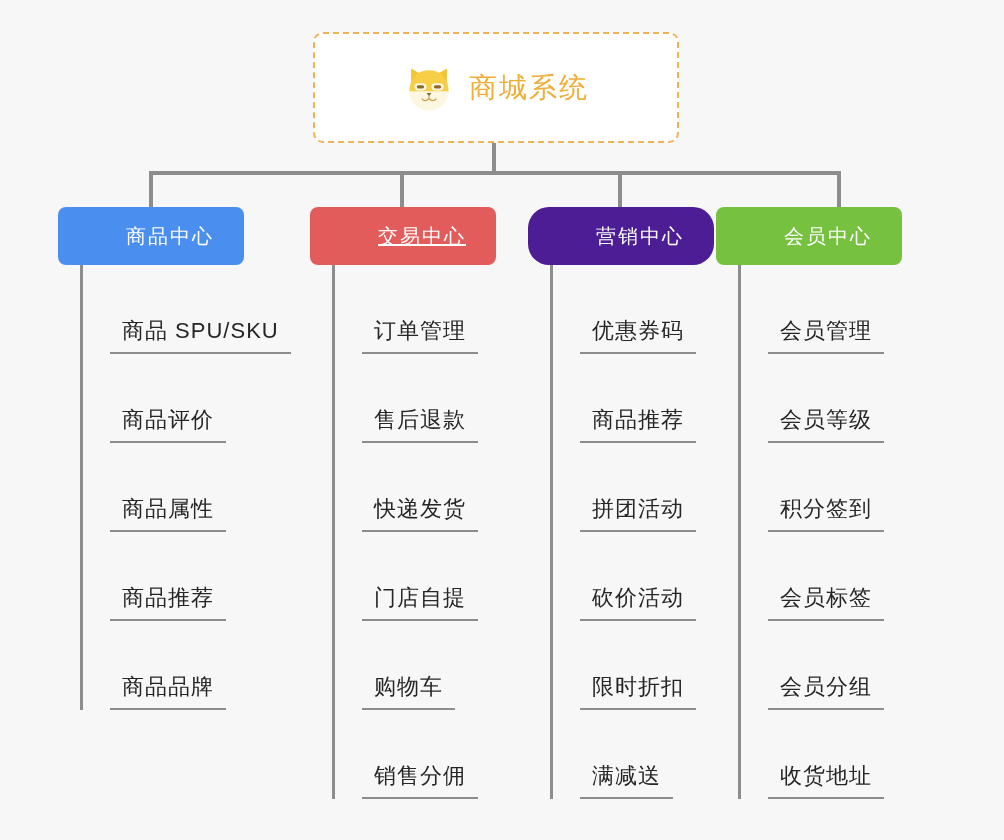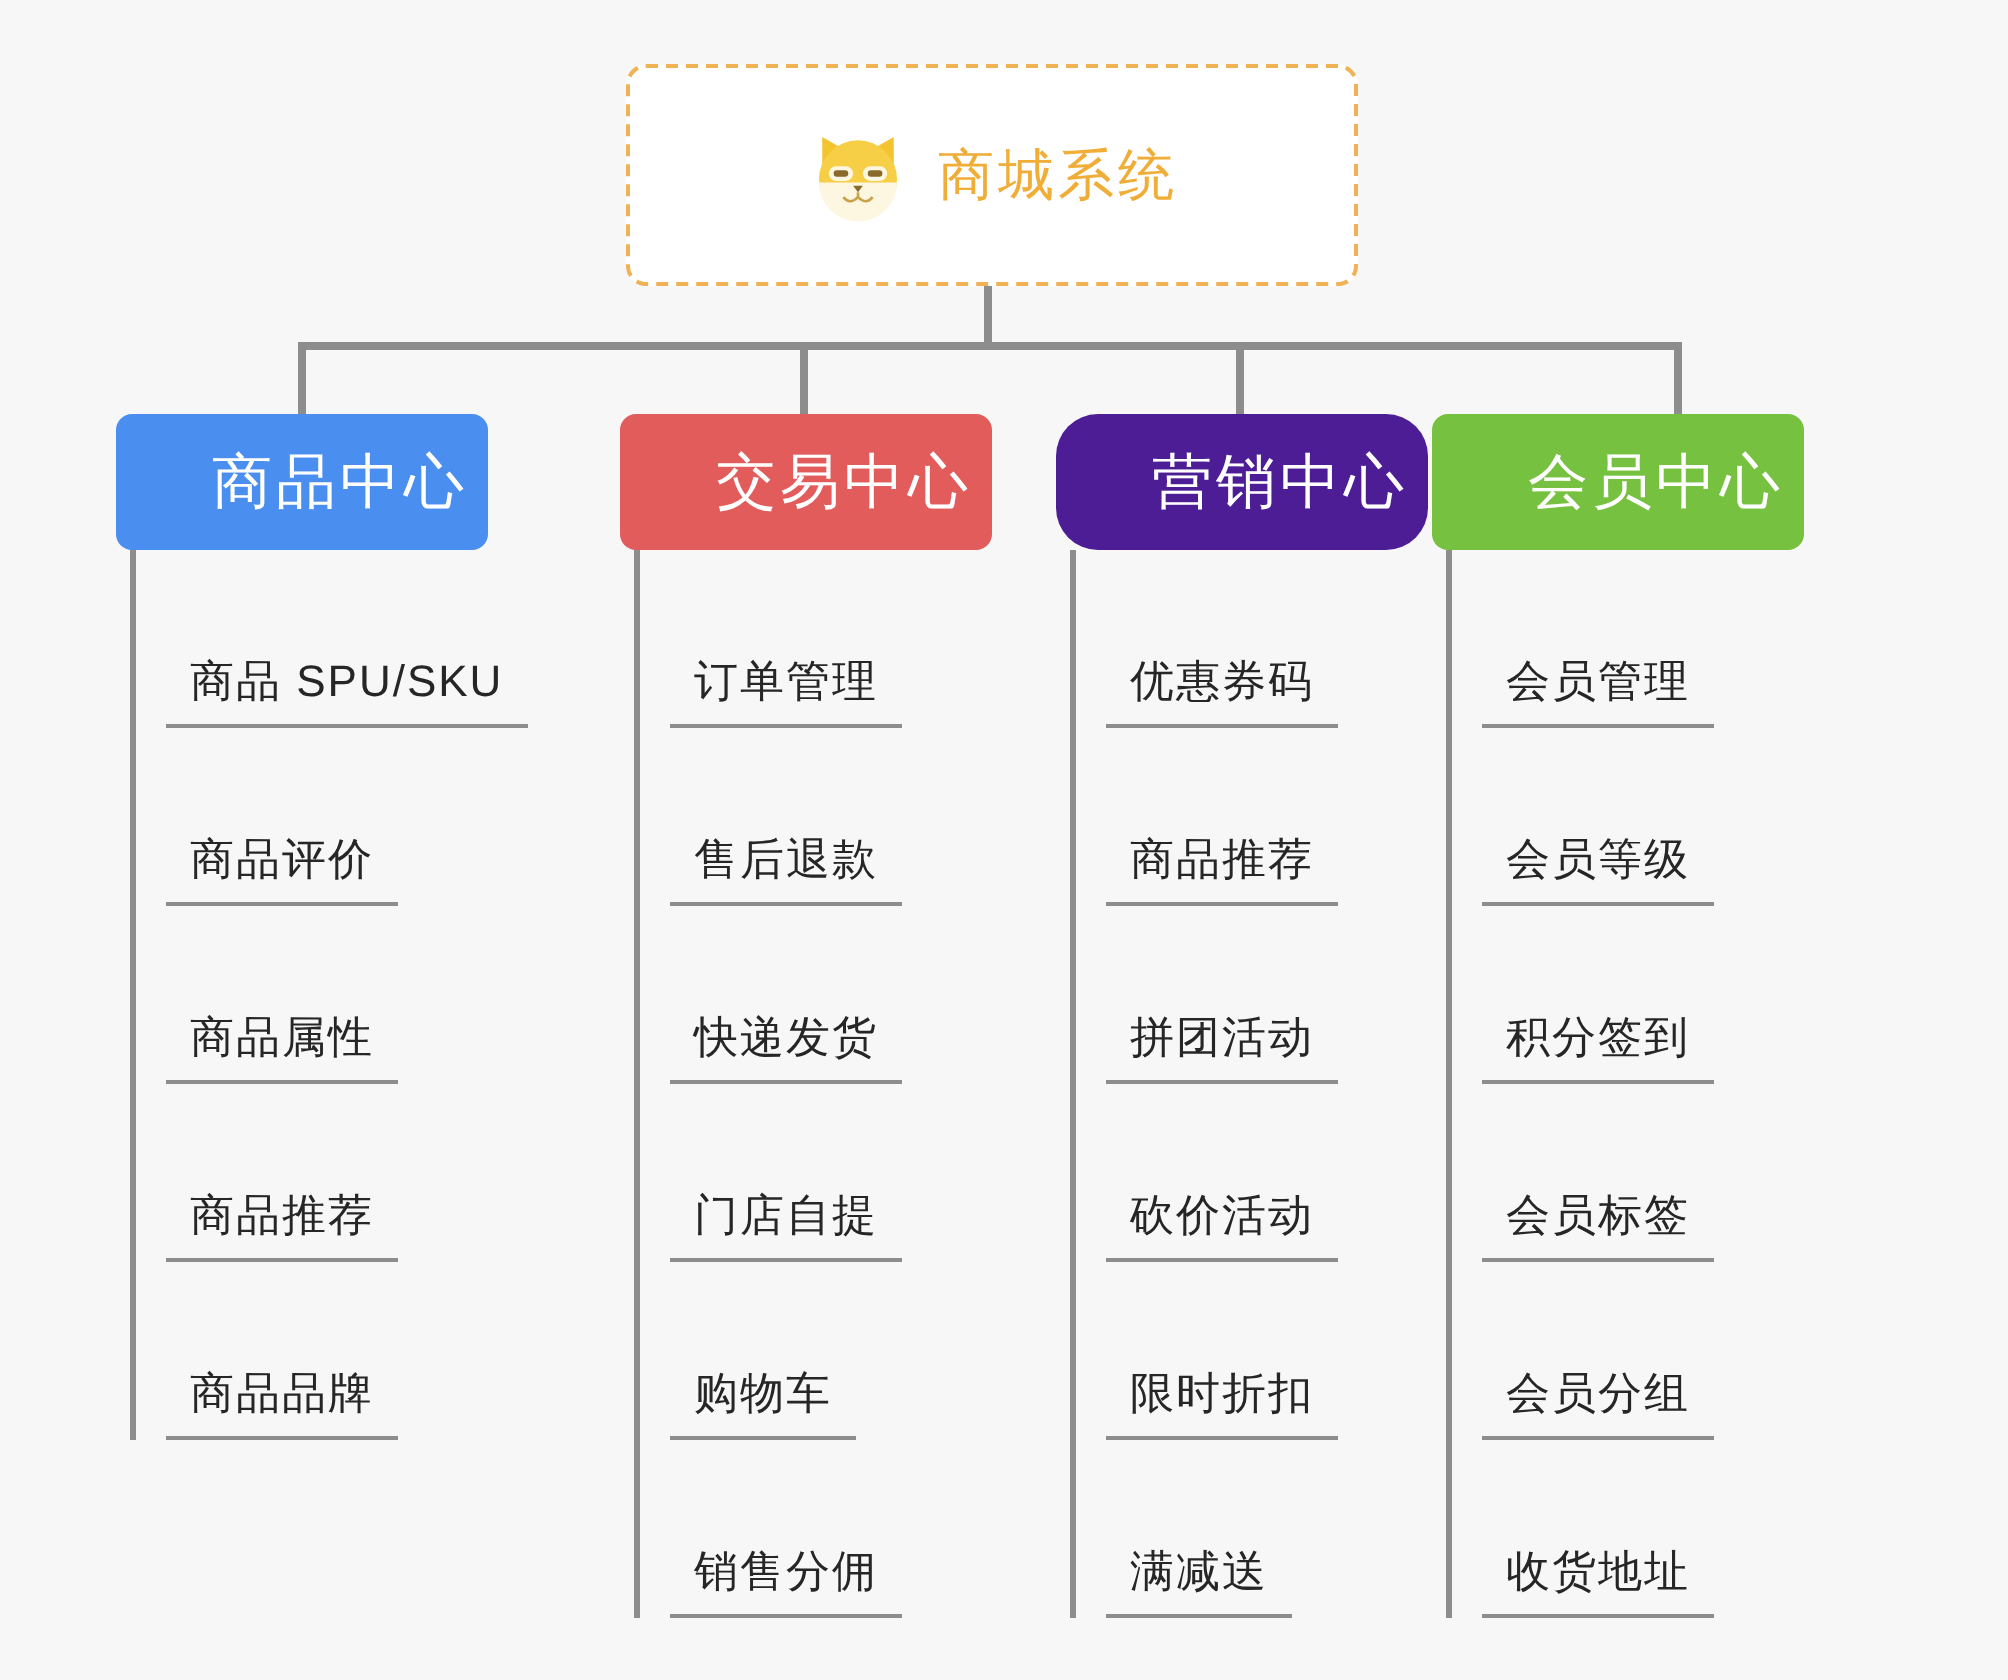--- a/index.html
+++ b/index.html
@@ -84,41 +84,41 @@
   .column {
     position: absolute;
     top: 207px;
   }
   .col-1 { left: 58px;  width: 250px; }
   .col-2 { left: 310px; width: 250px; }
   .col-3 { left: 528px; width: 250px; }
   .col-4 { left: 716px; width: 250px; }
 
   .cat-box {
-    height: 68px;
+    height: 58px;
     border-radius: 8px;
     display: flex;
     align-items: center;
     justify-content: center;
     color: #ffffff;
-    font-size: 30px;
+    font-size: 20px;
     letter-spacing: 2px;
     box-sizing: border-box;
     padding-left: 38px;
   }
   .cat-1 .cat-box { width: 186px; background: #4a8ef0; }
-  .cat-2 .cat-box { width: 186px; background: #e25c5c; }
+  .cat-2 .cat-box { width: 186px; background: #e25c5c; text-decoration: underline; }
   .cat-3 .cat-box { width: 186px; background: #4c1d95; border-radius: 21px; }
   .cat-4 .cat-box { width: 186px; background: #76c13f; }
 
   
   .leaf-list {
     position: relative;
-    margin-left: 7px;
-    padding-left: 0;
+    margin-left: 22px;
+    padding-left: 12px;
     border-left: 3px solid #8d8d8d;
     margin-top: 0;
   }
   .leaf-item {
     height: 89px;
     display: flex;
     align-items: flex-end;
     box-sizing: border-box;
   }
   .leaf-label {

